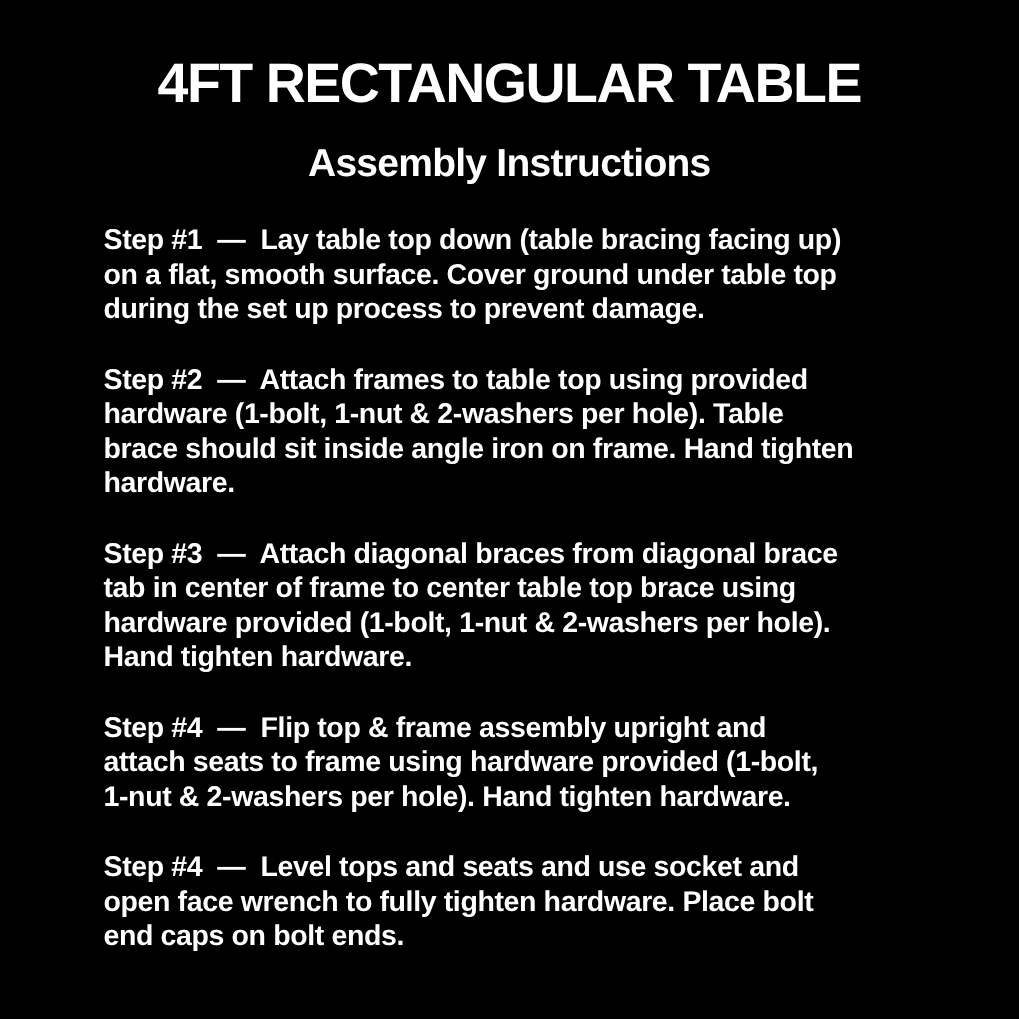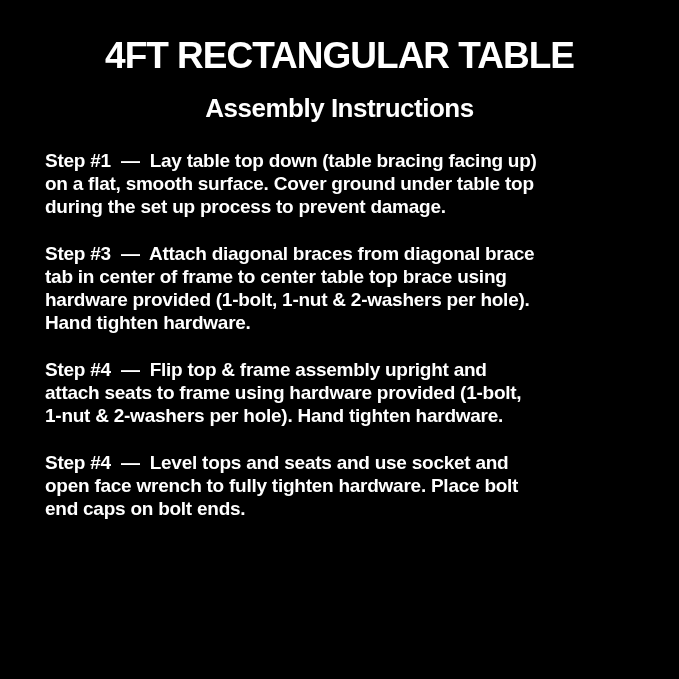--- a/index.html
+++ b/index.html
@@ -28,40 +28,45 @@
   .subtitle {
     text-align: center;
     font-size: 26px;
     line-height: 28px;
     letter-spacing: -0.5px;
     margin-top: 18px;
     white-space: pre;
   }
   .steps {
     padding: 27px 0 0 45px;
+    margin-left: 24px;
   }
   .step {
     white-space: pre;          
     font-size: 19px;
     line-height: 23px;
     letter-spacing: -0.25px;
     margin-bottom: 24px;
   }
 </style>
 </head>
 <body>
 
 <div class="poster">
   <h1 class="title">4FT RECTANGULAR TABLE</h1>
   <h2 class="subtitle">Assembly Instructions</h2>
 
   <div class="steps">
     <p class="step">Step #1  —  Lay table top down (table bracing facing up)
 on a flat, smooth surface. Cover ground under table top
 during the set up process to prevent damage.</p>
+    <p class="step">Step #2  —  Attach frames to table top using provided
+hardware (1-bolt, 1-nut &amp; 2-washers per hole). Table
+brace should sit inside angle iron on frame. Hand tighten
+hardware.</p>
     <p class="step">Step #3  —  Attach diagonal braces from diagonal brace
 tab in center of frame to center table top brace using
 hardware provided (1-bolt, 1-nut &amp; 2-washers per hole).
 Hand tighten hardware.</p>
     <p class="step">Step #4  —  Flip top &amp; frame assembly upright and
 attach seats to frame using hardware provided (1-bolt,
 1-nut &amp; 2-washers per hole). Hand tighten hardware.</p>
     <p class="step">Step #4  —  Level tops and seats and use socket and
 open face wrench to fully tighten hardware. Place bolt
 end caps on bolt ends.</p>

